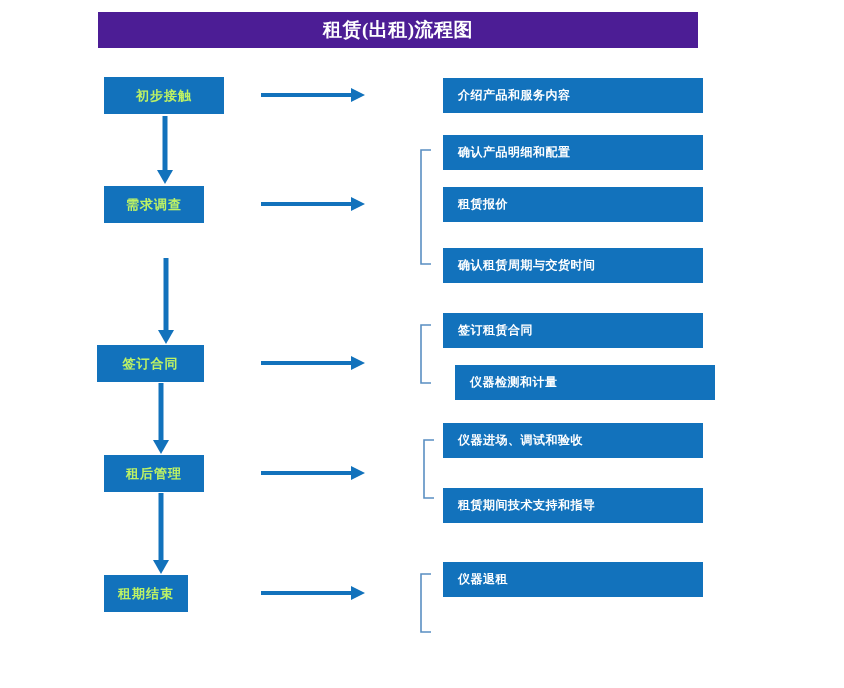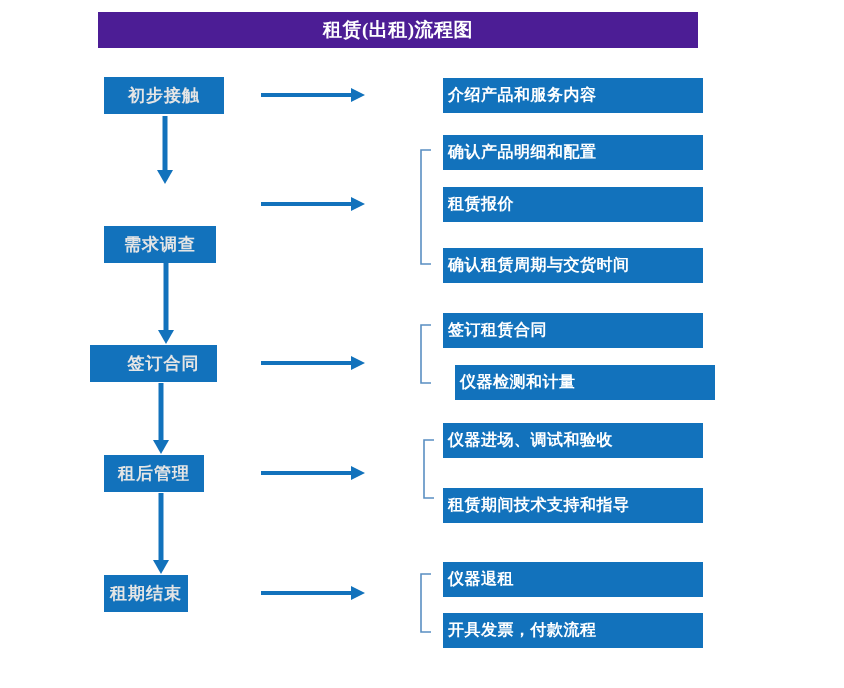--- a/index.html
+++ b/index.html
@@ -34,42 +34,42 @@
     align-items: center;
     justify-content: center;
     letter-spacing: 0.5px;
   }
 
   
   .stage-box {
     position: absolute;
     height: 37px;
     background: #1272BC;
-    color: #e5e5e5;
-    font-size: 17px;
+    color: #bef264;
+    font-size: 13px;
     font-weight: bold;
     display: flex;
     align-items: center;
     justify-content: center;
     letter-spacing: 1px;
   }
 
   
   .detail-box {
     position: absolute;
     left: 443px;
     width: 260px;
     height: 35px;
     background: #1272BC;
     color: #ffffff;
-    font-size: 16px;
+    font-size: 12px;
     font-weight: bold;
     display: flex;
     align-items: center;
-    padding-left: 5px;
+    padding-left: 15px;
     box-sizing: border-box;
     letter-spacing: 0.5px;
   }
 
   
   .arrow-h {
     position: absolute;
     height: 22px;
   }
   .arrow-v {
@@ -92,23 +92,23 @@
 </style>
 </head>
 <body>
 
 <div id="canvas">
 
   <div class="title-bar">租赁(出租)流程图</div>
 
   <div class="stage-box" style="left:104px; top:77px; width:120px;">初步接触</div>
 
-  <div class="stage-box" style="left:104px; top:186px; width:112px;margin-top:40px;">需求调查</div>
-
-  <div class="stage-box" style="left:90px; top:345px; width:107px;padding-left:20px;">签订合同</div>
+  <div class="stage-box" style="left:104px; top:186px; width:100px;">需求调查</div>
+
+  <div class="stage-box" style="left:97px; top:345px; width:107px;">签订合同</div>
 
   <div class="stage-box" style="left:104px; top:455px; width:100px;">租后管理</div>
 
   <div class="stage-box" style="left:104px; top:575px; width:84px;">租期结束</div>
 
   <div class="detail-box" style="top:78px;">介绍产品和服务内容</div>
 
   <div class="detail-box" style="top:135px;">确认产品明细和配置</div>
 
   <div class="detail-box" style="top:187px;">租赁报价</div>
@@ -118,21 +118,20 @@
   <div class="detail-box" style="top:313px;">签订租赁合同</div>
 
   <div class="detail-box" style="top:365px;margin-left:12px;">仪器检测和计量</div>
 
   <div class="detail-box" style="top:423px;">仪器进场、调试和验收</div>
 
   <div class="detail-box" style="top:488px;">租赁期间技术支持和指导</div>
 
   <div class="detail-box" style="top:562px;">仪器退租</div>
 
-  <div class="detail-box" style="top:613px;">开具发票，付款流程</div>
 
   <div class="arrow-h" style="left:261px; top:84px; width:104px;">
     <svg width="104" height="22" viewBox="0 0 104 22">
       <line x1="0" y1="11" x2="92" y2="11" stroke="#1272BC" stroke-width="4"></line>
       <polygon points="90,4 104,11 90,18" fill="#1272BC"></polygon>
     </svg>
   </div>
 
   <div class="arrow-h" style="left:261px; top:193px; width:104px;">
     <svg width="104" height="22" viewBox="0 0 104 22">

